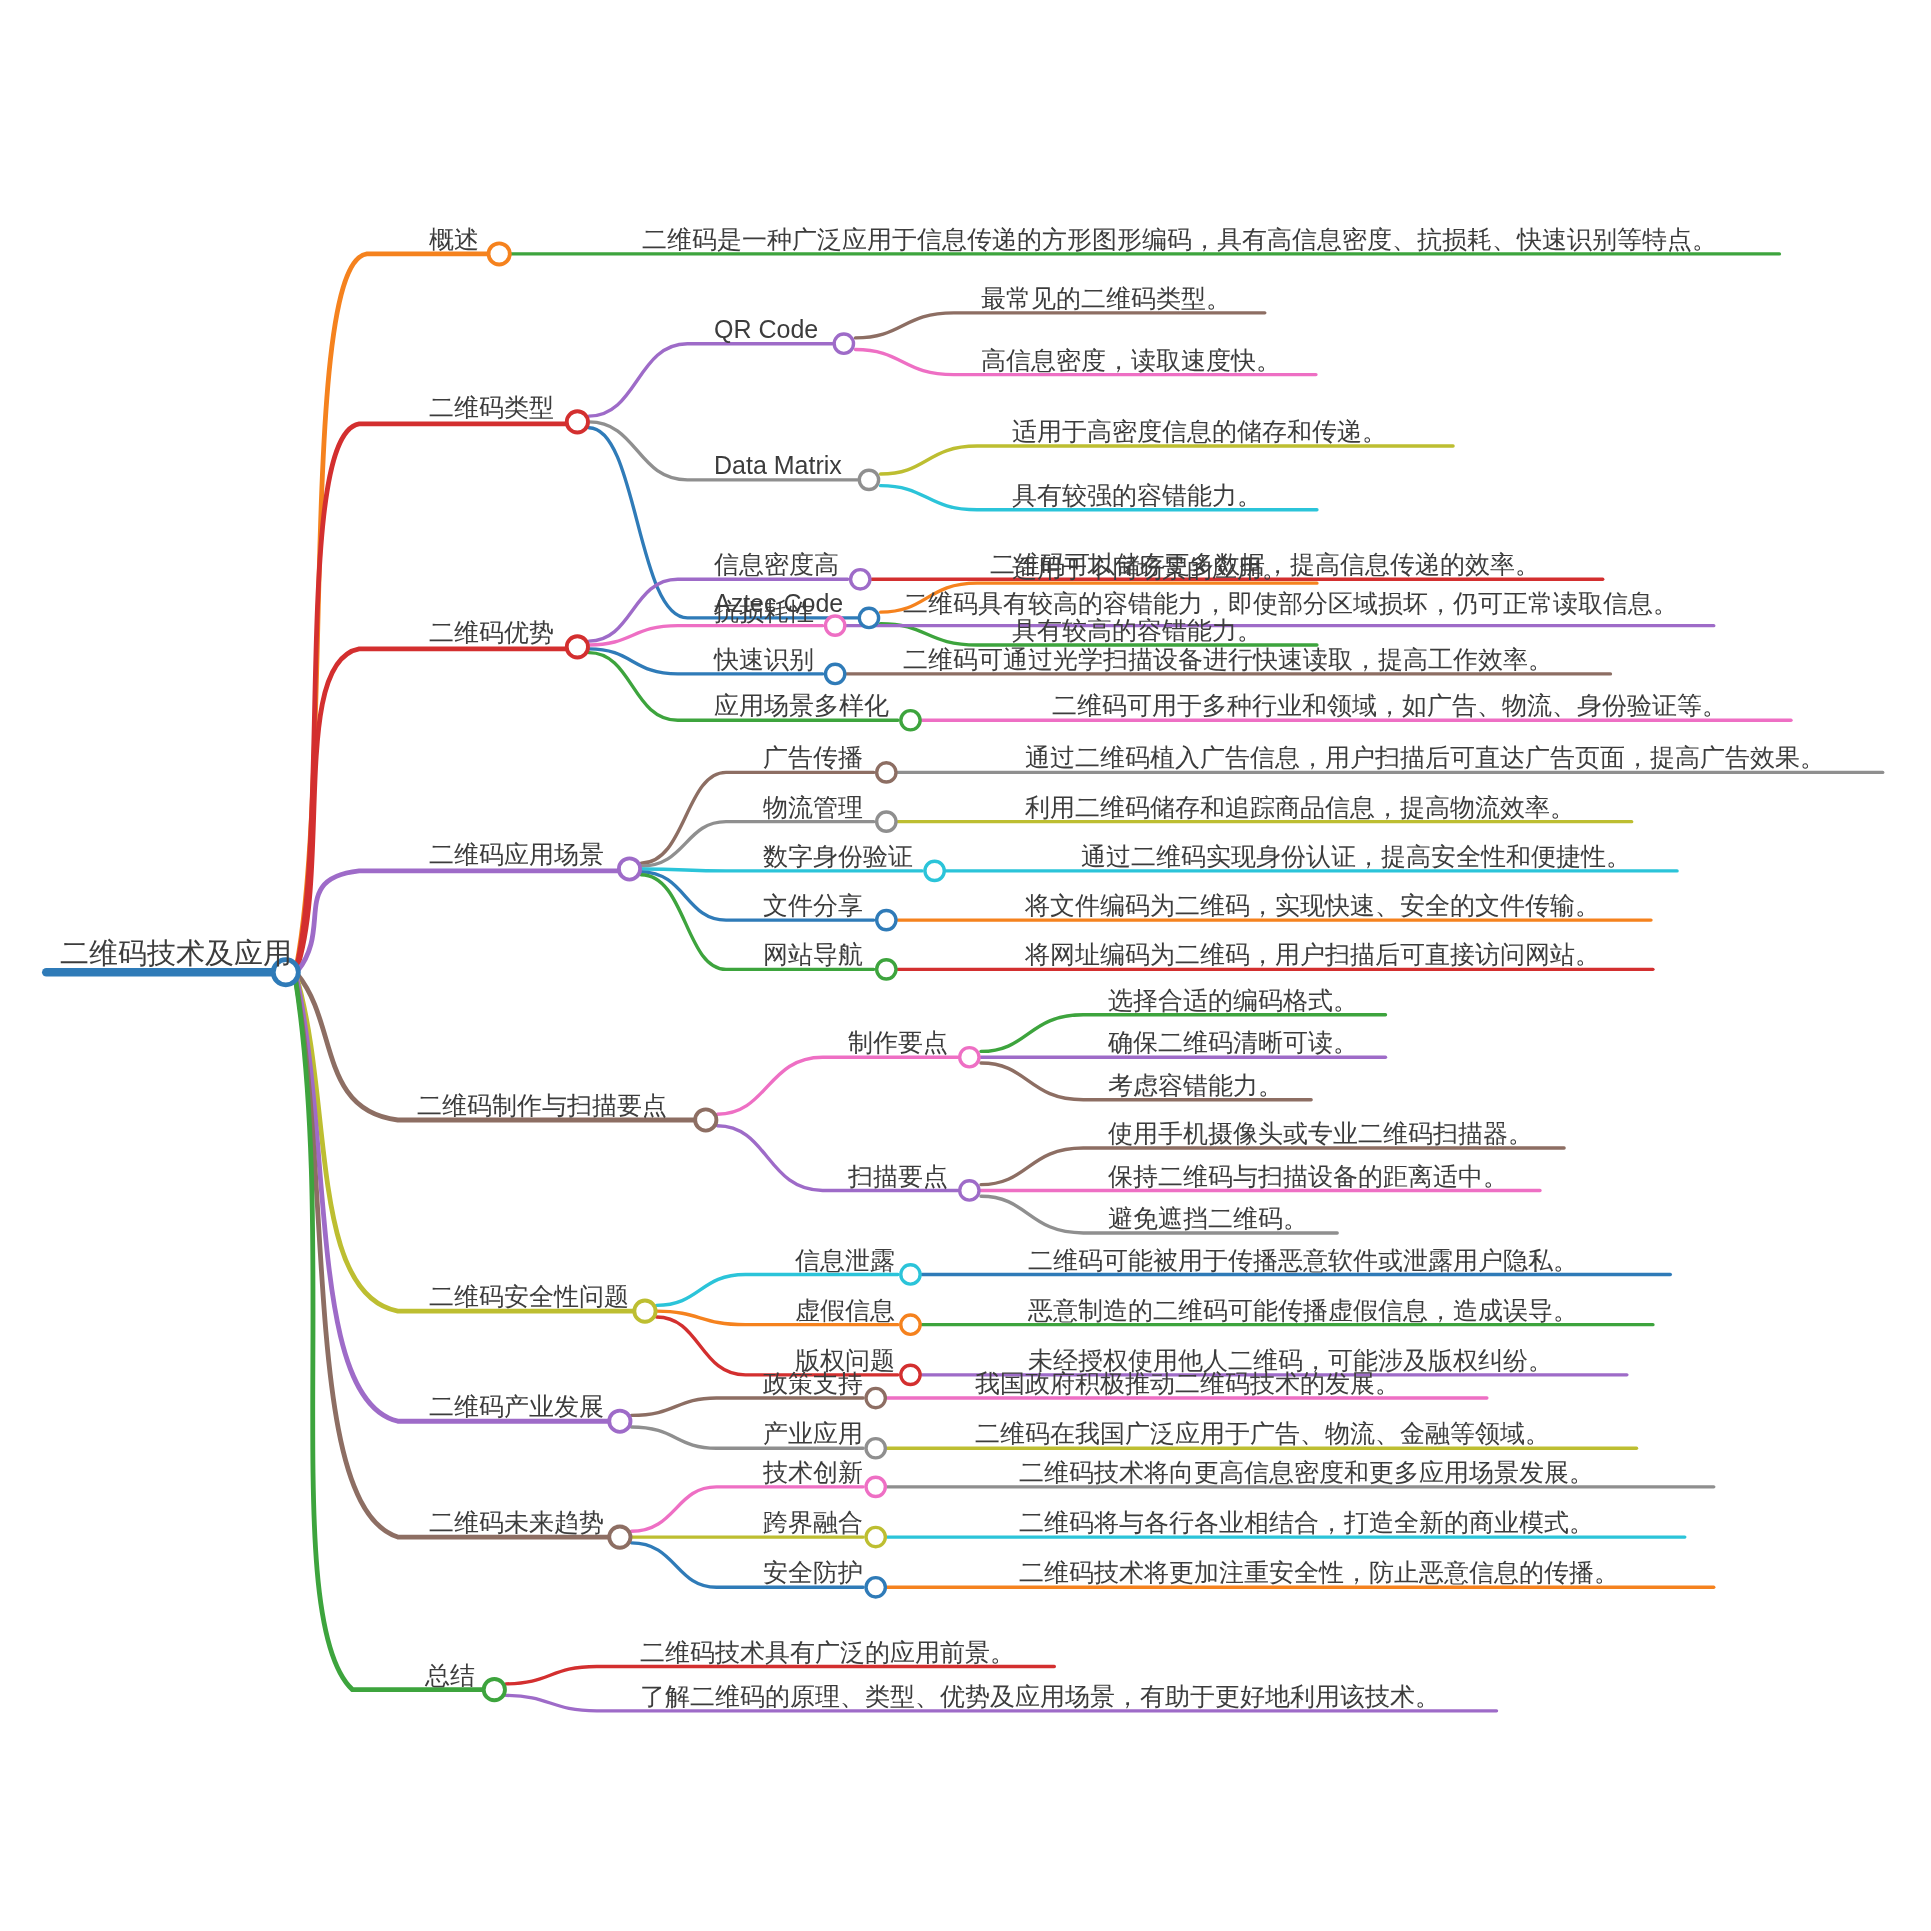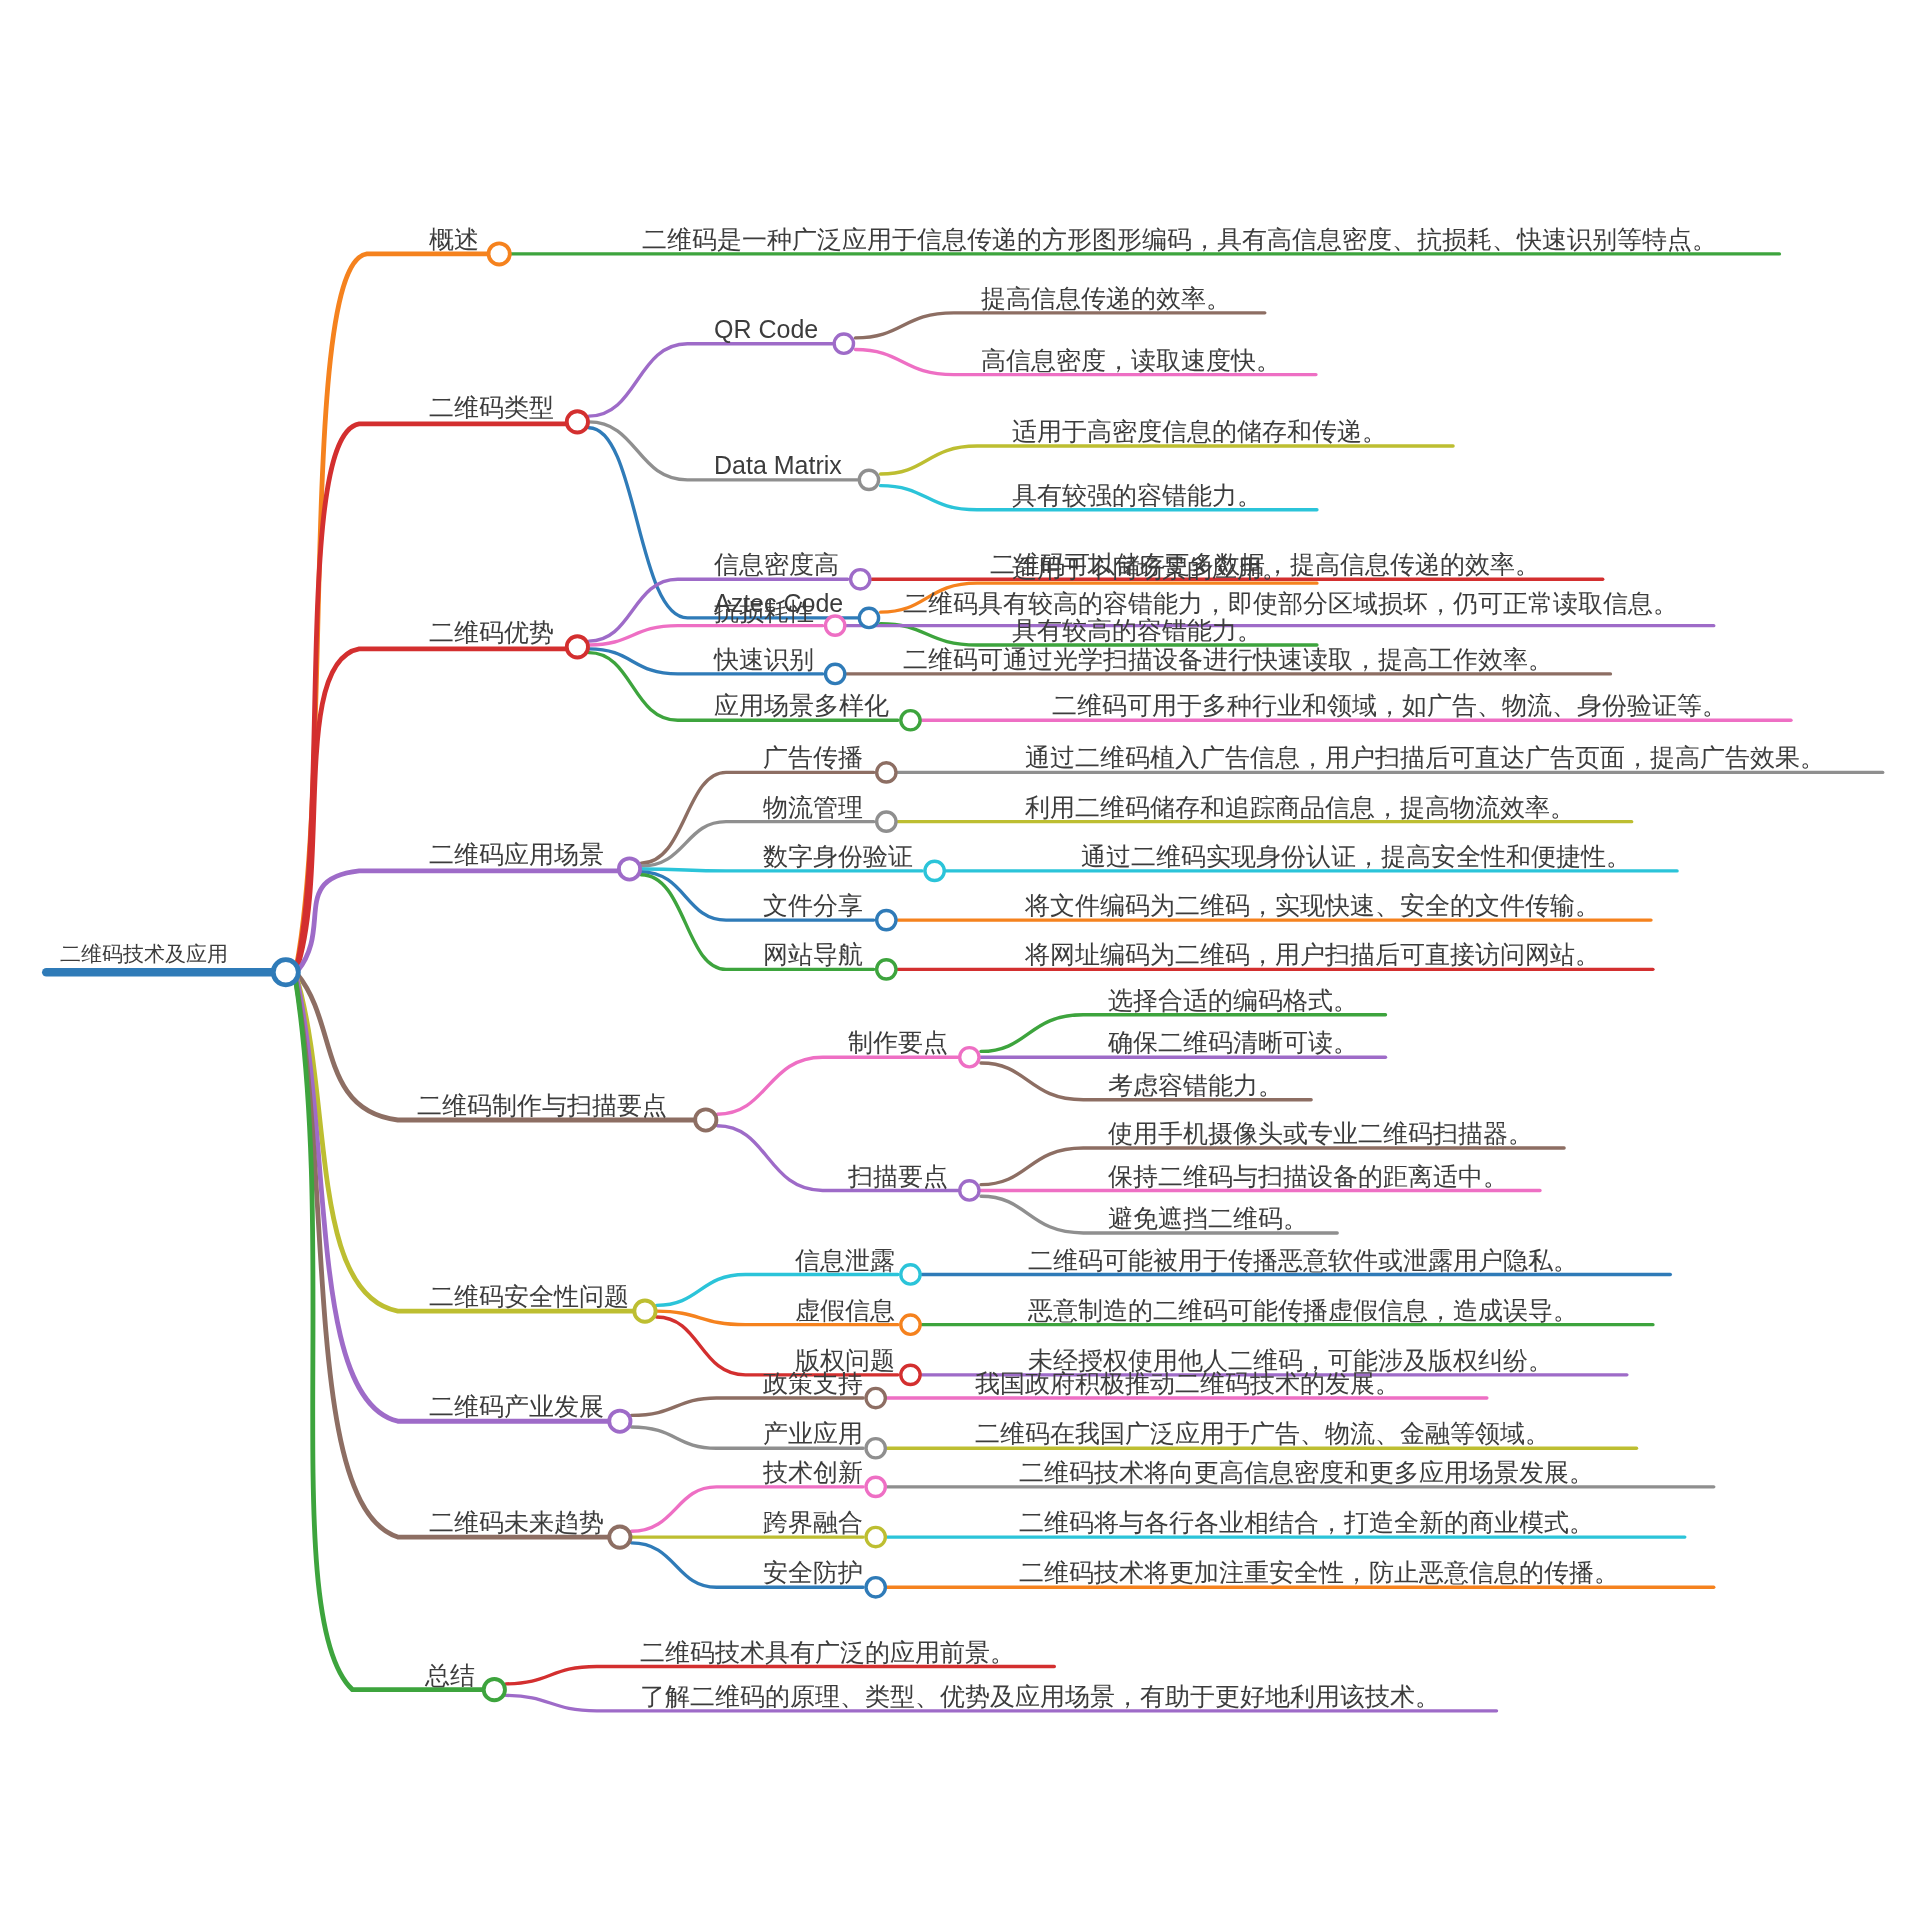--- a/index.html
+++ b/index.html
@@ -1,21 +1,21 @@
 <!DOCTYPE html>
 <html><head>
 <meta charset="utf-8">
 <style>
   html,body{margin:0;padding:0;}
   body{width:1931px;height:1931px;background:#ffffff;position:relative;overflow:hidden;
        font-family:"Liberation Sans","DejaVu Sans",sans-serif;}
   #map{position:absolute;left:0;top:0;}
   .nd{position:absolute;font-size:25px;line-height:30px;color:#3C3C3C;white-space:nowrap;
       font-family:"Liberation Sans","DejaVu Sans",sans-serif;}
-  .nd-root{font-size:21px;line-height:33px;}
+  .nd-root{font-size:29px;line-height:33px;}
   svg path{fill:none;stroke-linecap:round;}
 </style>
 </head>
 <body>
 
 <svg id="map" width="1931" height="1931" viewBox="0 0 2000 2000">
 
   <path d="M48,1007 H283" stroke-width="9" stroke="#2F7BB8"></path>
 
   <path d="M307,1001 C345,800 310,272 380,263 H505" stroke-width="5" stroke="#F5821E"></path>
@@ -126,21 +126,21 @@
   <circle cx="907" cy="1644" r="10" fill="#fff" stroke-width="3.5" stroke="#2F7BB8"></circle>
 </svg>
 
 <div class="nd nd-root" style="left:60px;top:937px;">二维码技术及应用</div>
 
 <div class="nd" style="left:429px;top:224px;">概述</div>
 <div class="nd" style="left:642px;top:224px;">二维码是一种广泛应用于信息传递的方形图形编码，具有高信息密度、抗损耗、快速识别等特点。</div>
 
 <div class="nd" style="left:429px;top:392px;">二维码类型</div>
 <div class="nd" style="left:714px;top:314px;">QR Code</div>
-<div class="nd" style="left:981px;top:283px;">提高信息传递的效率。</div>
+<div class="nd" style="left:981px;top:283px;">最常见的二维码类型。</div>
 <div class="nd" style="left:981px;top:345px;text-align:center;">高信息密度，读取速度快。</div>
 <div class="nd" style="left:714px;top:450px;">Data Matrix</div>
 <div class="nd" style="left:1012px;top:416px;">适用于高密度信息的储存和传递。</div>
 <div class="nd" style="left:1012px;top:480px;">具有较强的容错能力。</div>
 <div class="nd" style="left:714px;top:588px;">Aztec Code</div>
 <div class="nd" style="left:1012px;top:553px;">适用于不同场景的应用。</div>
 <div class="nd" style="left:1012px;top:615px;">具有较高的容错能力。</div>
 
 <div class="nd" style="left:429px;top:617px;">二维码优势</div>
 <div class="nd" style="left:714px;top:549px;">信息密度高</div>

